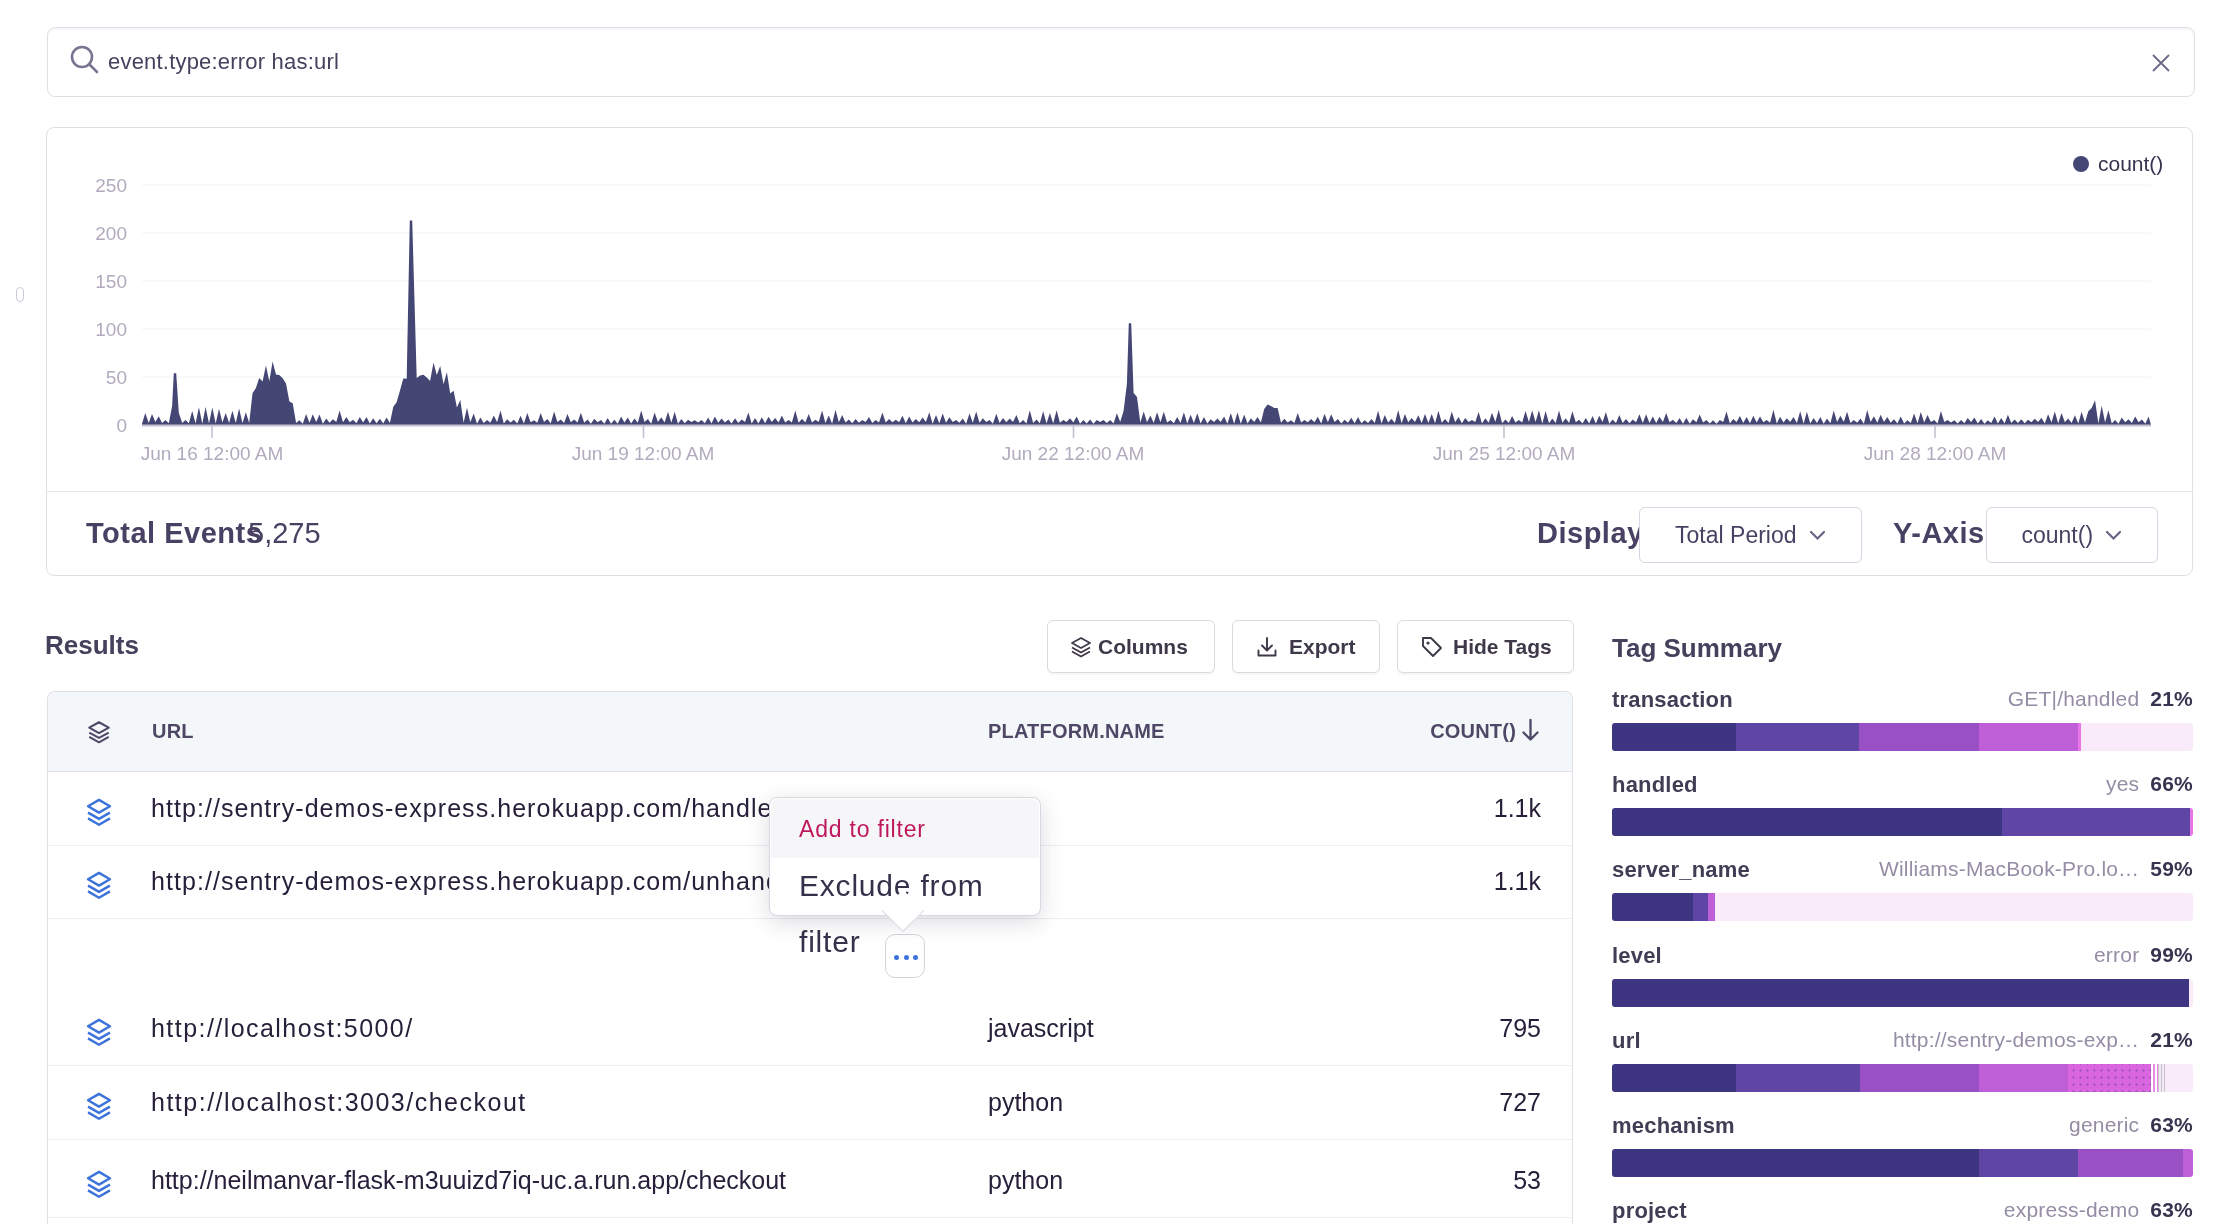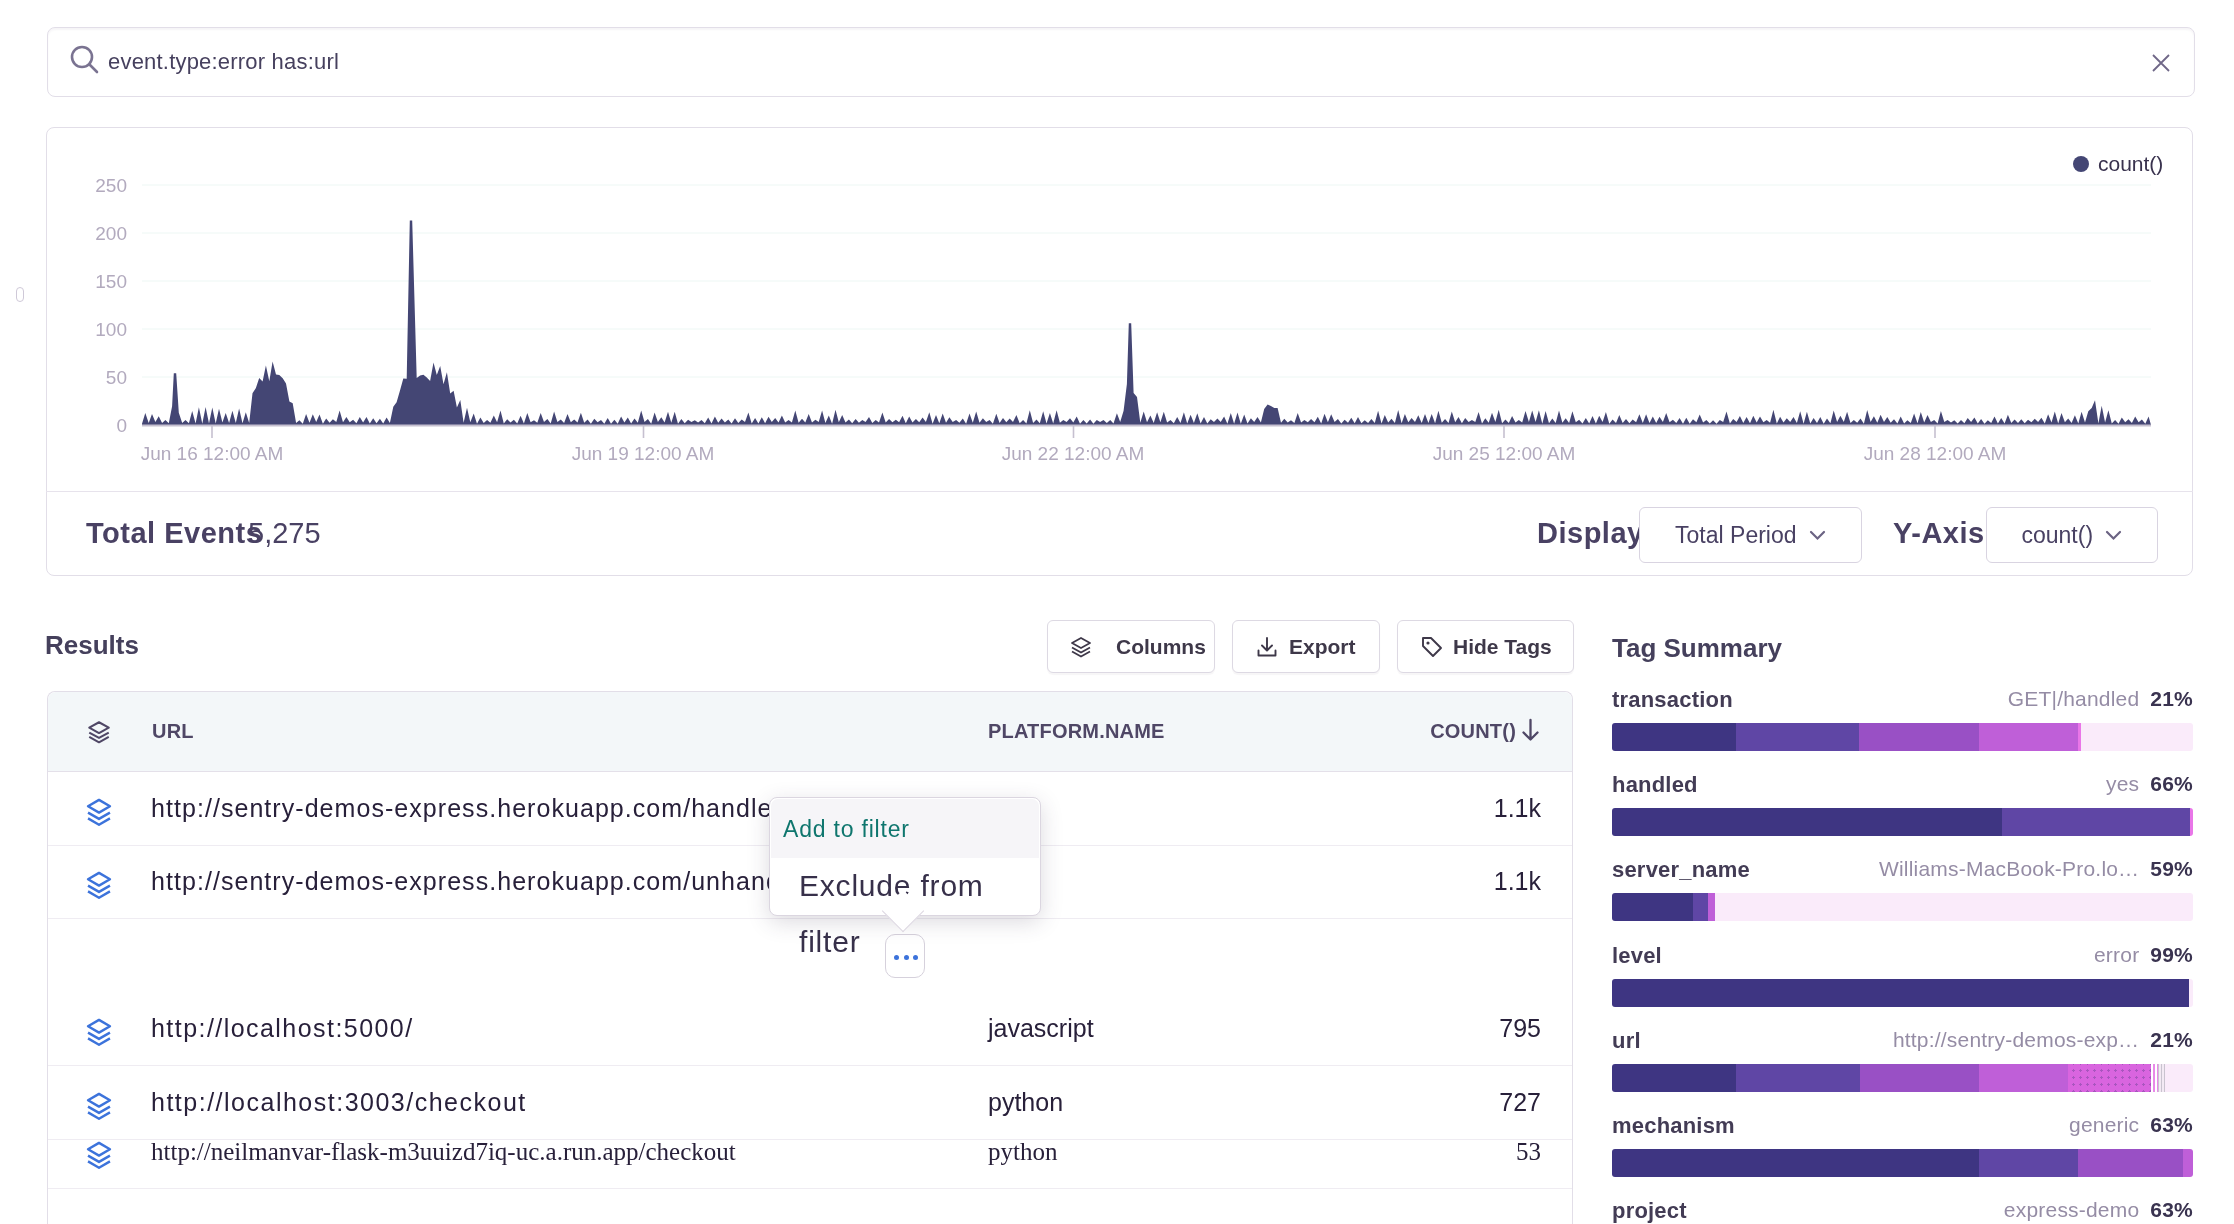--- a/index.html
+++ b/index.html
@@ -35,21 +35,21 @@
 .urlcell { position:absolute; left:103px; top:0; height:73px; line-height:73px; white-space:nowrap; letter-spacing:1.0px; }
 .platcell { position:absolute; left:940px; top:0; height:73px; line-height:73px; }
 .cntcell { position:absolute; right:31px; top:0; height:73px; line-height:73px; text-align:right; }
 .rowicon { position:absolute; left:37px; top:25px; }
 
 #popup { left:769px; top:797px; width:272px; height:119px; background:#fff;
   border:1px solid #DBD6E0; border-radius:8px;
   box-shadow:0 6px 22px rgba(60,50,80,0.18); z-index:30; }
 #popup .it1 { position:absolute; left:1px; top:1px; right:1px; height:61px; background:#F6F5F8;
   border-radius:7px 7px 0 0; border-bottom:1px solid #E8E5EC;
-  font-size:23px; color:#0f766e; line-height:61px; padding-left:12px; letter-spacing:0.8px;}
+  font-size:23px; color:#be185d; line-height:61px; padding-left:28px; letter-spacing:0.8px;}
 #popup .it2 { position:absolute; left:1px; bottom:1px; right:1px; height:56px; background:#fff;
   border-radius:0 0 7px 7px; font-size:30px; color:#37304A; line-height:56px; padding-left:28px; letter-spacing:0.8px;}
 #arrow { left:888px; top:896px; width:30px; height:30px; background:#fff;
   border-right:1px solid #DBD6E0; border-bottom:1px solid #DBD6E0;
   transform:rotate(45deg); z-index:31; }
 #dotsbtn { left:885px; top:934px; width:40px; height:44px; background:#fff;
   border:1px solid #D6D1DC; border-radius:10px; z-index:10; }
 #dotsbtn span { position:absolute; top:20px; width:5px; height:5px; border-radius:50%; background:#3C73DB; }
 
 #tagsum { left:1612px; top:636px; width:581px; height:588px; }
@@ -130,21 +130,21 @@
   </div>
   <div class="flabel" style="left:1847px;">Y-Axis</div>
   <div class="fbtn" style="left:1940px; width:172px;">count()
     <svg width="17" height="11" viewBox="0 0 17 11" style="margin-left:6px; vertical-align:middle; margin-top:-3px;">
         <path d="M2 2 L8.5 8.5 L15 2" fill="none" stroke="#6B6383" stroke-width="2.2" stroke-linecap="round"></path>
       </svg>
   </div>
 </div>
 
 <div class="abs bold" style="left:45px; top:630px; font-size:26px; color:#45405C;">Results</div>
-<div class="rbtn" style="left:1047px; width:168px; padding-left:68px;">Columns
+<div class="rbtn" style="left:1047px; width:168px; padding-left:50px;">Columns
   <svg class="abs" style="left:21px; top:14px;" width="24" height="24" viewBox="0 0 24 24" fill="none" stroke="#3E3849" stroke-width="1.8" stroke-linejoin="round">
     <path d="M12 3 L21 8 L12 13 L3 8 Z"></path>
     <path d="M3 12.5 L12 17.5 L21 12.5"></path>
     <path d="M3 16.5 L12 21.5 L21 16.5"></path>
   </svg>
 </div>
 <div class="rbtn" style="left:1232px; width:148px; padding-left:56px;">Export
   <svg class="abs" style="left:22px; top:14px;" width="24" height="24" viewBox="0 0 24 24" fill="none" stroke="#3E3849" stroke-width="1.9" stroke-linecap="round" stroke-linejoin="round">
     <path d="M12 3 L12 15 M7 10.5 L12 15.5 L17 10.5"></path>
     <path d="M3.5 15.5 L3.5 20.5 L20.5 20.5 L20.5 15.5"></path>
@@ -204,21 +204,21 @@
   <div class="trow" style="top:373.6px;">
       <svg class="rowicon" width="28" height="30" viewBox="0 0 24 26" fill="none" stroke="#3C73DB" stroke-width="2.1" stroke-linejoin="round">
       <path d="M12 2.5 L21.5 8 L12 13.5 L2.5 8 Z"></path>
       <path d="M2.5 13.5 L12 19 L21.5 13.5"></path>
       <path d="M2.5 18.5 L12 24 L21.5 18.5"></path>
     </svg>
     <div class="urlcell" style="letter-spacing:1.5px;">http://localhost:3003/checkout</div>
     <div class="platcell">python</div>
     <div class="cntcell">727</div>
   </div>
-  <div class="trow" style="top:423px;font-family:Liberation Serif, serif;">
+  <div class="trow" style="top:452px;">
       <svg class="rowicon" width="28" height="30" viewBox="0 0 24 26" fill="none" stroke="#3C73DB" stroke-width="2.1" stroke-linejoin="round">
       <path d="M12 2.5 L21.5 8 L12 13.5 L2.5 8 Z"></path>
       <path d="M2.5 13.5 L12 19 L21.5 13.5"></path>
       <path d="M2.5 18.5 L12 24 L21.5 18.5"></path>
     </svg>
     <div class="urlcell" style="letter-spacing:0.0px;">http://neilmanvar-flask-m3uuizd7iq-uc.a.run.app/checkout</div>
     <div class="platcell">python</div>
     <div class="cntcell">53</div>
   </div>
 

